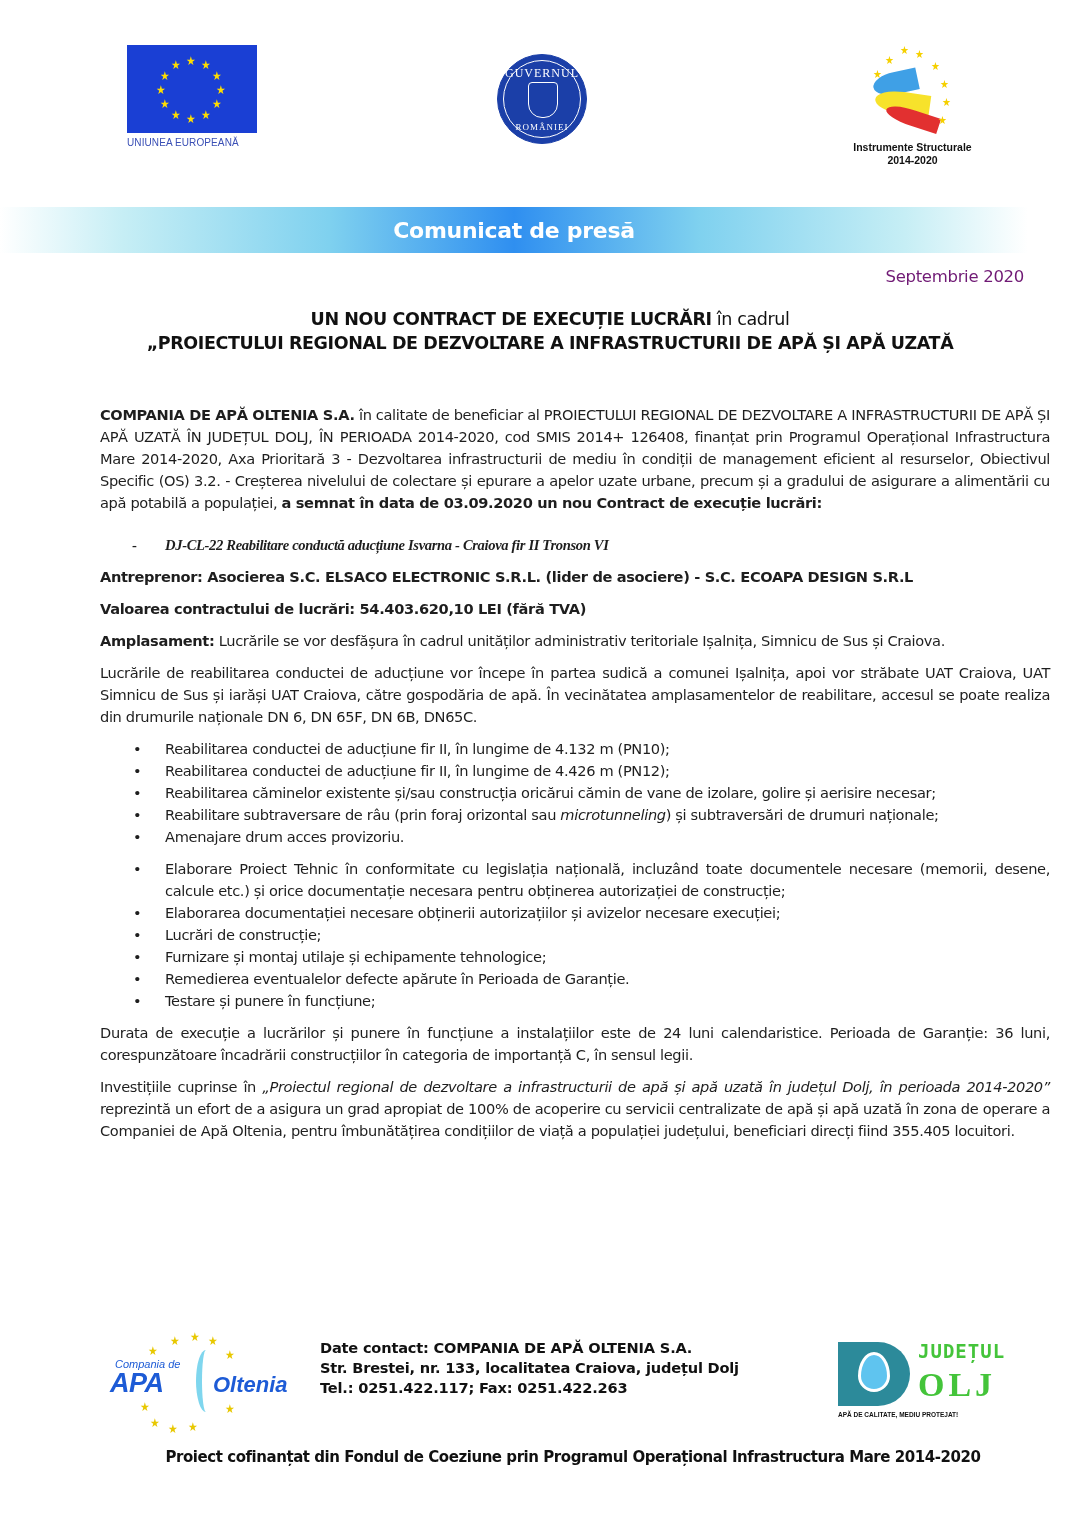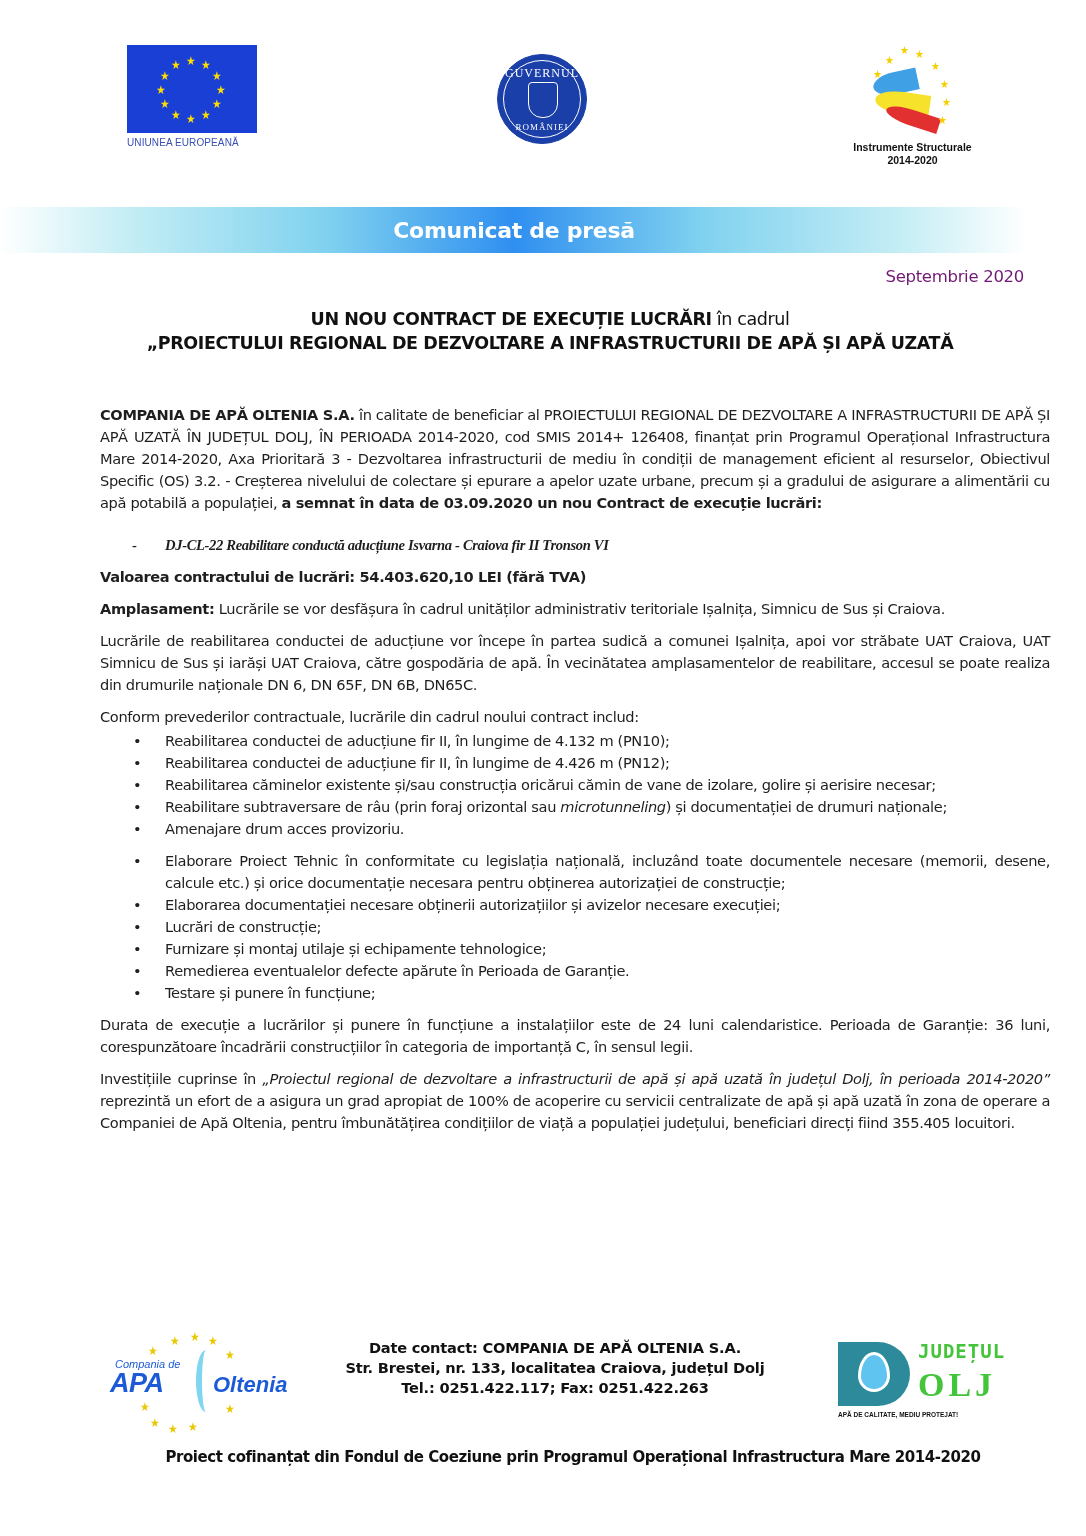--- a/index.html
+++ b/index.html
@@ -49,21 +49,21 @@
   .gap-top { margin-top: 6px; }
 
   
   .apa-logo { left: 110px; top: 1330px; width: 200px; height: 100px; }
   .apa-logo .small { position: absolute; left: 5px; top: 28px; font-family: "Liberation Sans", sans-serif; font-style: italic; font-size: 11px; color: #1d5bd6; }
   .apa-logo .big { position: absolute; left: 0; top: 38px; font-family: "Liberation Sans", sans-serif; font-weight: bold; font-style: italic; font-size: 27px; color: #1d5bd6; letter-spacing: -0.5px; }
   .apa-logo .olt { position: absolute; left: 103px; top: 42px; font-family: "Liberation Sans", sans-serif; font-weight: bold; font-style: italic; font-size: 22px; color: #1d5bd6; }
   .apa-logo .wave { position: absolute; left: 86px; top: 20px; width: 14px; height: 62px; border-left: 6px solid #7fd6ee; border-radius: 50%; }
   .apa-logo .star { position: absolute; color: #e8c800; font-size: 12px; }
 
-  .contact { left: 320px; top: 1338px; width: 470px; text-align: center; font-family: "DejaVu Sans", sans-serif; font-weight: bold; font-size: 14.6px; line-height: 20px; color: #111; letter-spacing: -0.2px; }
+  .contact { left: 320px; top: 1338px; width: 470px; text-align: left; font-family: "DejaVu Sans", sans-serif; font-weight: bold; font-size: 14.6px; line-height: 20px; color: #111; letter-spacing: -0.2px; }
 
   .dolj-logo { left: 838px; top: 1338px; width: 160px; height: 90px; }
   .dolj-d { position: absolute; left: 0; top: 4px; width: 72px; height: 64px; background: #2c8a9a; border-radius: 0 34px 34px 0; }
   .dolj-drop { position: absolute; left: 20px; top: 14px; width: 26px; height: 34px; background: #5fc4ef; border-radius: 50% 50% 50% 50% / 60% 60% 40% 40%; border: 3px solid #fff; }
   .dolj-jud { position: absolute; left: 80px; top: 2px; font-family: "DejaVu Sans Mono", monospace; font-weight: bold; font-size: 19px; color: #44c43a; letter-spacing: 1px; }
   .dolj-olj { position: absolute; left: 80px; top: 28px; font-family: Liberation Serif, serif; font-weight: bold; font-size: 34px; color: #44c43a; letter-spacing: 4px; line-height: 38px; }
   .dolj-tag { position: absolute; left: 0; top: 73px; width: 160px; font-family: "Liberation Sans", sans-serif; font-weight: bold; font-size: 6.5px; color: #111; white-space: nowrap; }
 
   .cofinance { left: 100px; top: 1448px; width: 946px; text-align: center; font-family: "DejaVu Sans", sans-serif; font-weight: bold; font-size: 15px; color: #111; letter-spacing: -0.45px; }
 </style>
@@ -128,37 +128,39 @@
   <div>„PROIECTULUI REGIONAL DE DEZVOLTARE A INFRASTRUCTURII DE APĂ ȘI APĂ UZATĂ</div>
 </div>
 
 <div class="abs content">
   <p class="p">
     <span class="b">COMPANIA DE APĂ OLTENIA S.A.</span><span> în calitate de beneficiar al PROIECTULUI REGIONAL DE DEZVOLTARE A INFRASTRUCTURII DE APĂ ȘI APĂ UZATĂ ÎN JUDEȚUL DOLJ, ÎN PERIOADA 2014-2020, cod SMIS 2014+ 126408, finanțat prin Programul Operațional Infrastructura Mare 2014-2020, Axa Prioritară 3 - Dezvoltarea infrastructurii de mediu în condiții de management eficient al resurselor, Obiectivul Specific (OS) 3.2. - Creșterea nivelului de colectare și epurare a apelor uzate urbane, precum și a gradului de asigurare a alimentării cu apă potabilă a populației, </span><span class="b">a semnat în data de 03.09.2020 un nou Contract de execuție lucrări:</span>
   </p>
 
   <div class="dash-item">DJ-CL-22 Reabilitare conductă aducțiune Isvarna - Craiova fir II Tronson VI</div>
 
+  <p class="p">
+    <span class="b">Antreprenor:</span><span class="b"> Asocierea S.C. ELSACO ELECTRONIC S.R.L. (lider de asociere) - S.C. ECOAPA DESIGN S.R.L</span>
+  </p>
 
   <p class="p">
     <span class="b">Valoarea contractului de lucrări:</span><span class="b"> 54.403.620,10 LEI (fără TVA)</span>
   </p>
 
   <p class="p">
     <span class="b">Amplasament:</span><span> Lucrările se vor desfășura în cadrul unităților administrativ teritoriale Ișalnița, Simnicu de Sus și Craiova.</span>
   </p>
 
   <p class="p">Lucrările de reabilitarea conductei de aducțiune vor începe în partea sudică a comunei Ișalnița, apoi vor străbate UAT Craiova, UAT Simnicu de Sus și iarăși UAT Craiova, către gospodăria de apă. În vecinătatea amplasamentelor de reabilitare, accesul se poate realiza din drumurile naționale DN 6, DN 65F, DN 6B, DN65C.</p>
 
-  <p class="p" style="margin-bottom:2px">Conform prevederilor contractuale, lucrările din cadrul noului contract includ:</p>
   <ul class="bullets">
     <li>Reabilitarea conductei de aducțiune fir II, în lungime de 4.132 m (PN10);</li>
     <li>Reabilitarea conductei de aducțiune fir II, în lungime de 4.426 m (PN12);</li>
     <li>Reabilitarea căminelor existente și/sau construcția oricărui cămin de vane de izolare, golire și aerisire necesar;</li>
-    <li><span>Reabilitare subtraversare de râu (prin foraj orizontal sau </span><span class="i">microtunneling</span><span>) și documentației de drumuri naționale;</span></li>
+    <li><span>Reabilitare subtraversare de râu (prin foraj orizontal sau </span><span class="i">microtunneling</span><span>) și subtraversări de drumuri naționale;</span></li>
     <li>Amenajare drum acces provizoriu.</li>
   </ul>
 
   <ul class="bullets">
     <li>Elaborare Proiect Tehnic în conformitate cu legislația națională, incluzând toate documentele necesare (memorii, desene, calcule etc.) și orice documentație necesara pentru obținerea autorizației de construcție;</li>
     <li>Elaborarea documentației necesare obținerii autorizațiilor și avizelor necesare execuției;</li>
     <li>Lucrări de construcție;</li>
     <li>Furnizare și montaj utilaje și echipamente tehnologice;</li>
     <li>Remedierea eventualelor defecte apărute în Perioada de Garanție.</li>
     <li>Testare și punere în funcțiune;</li>

